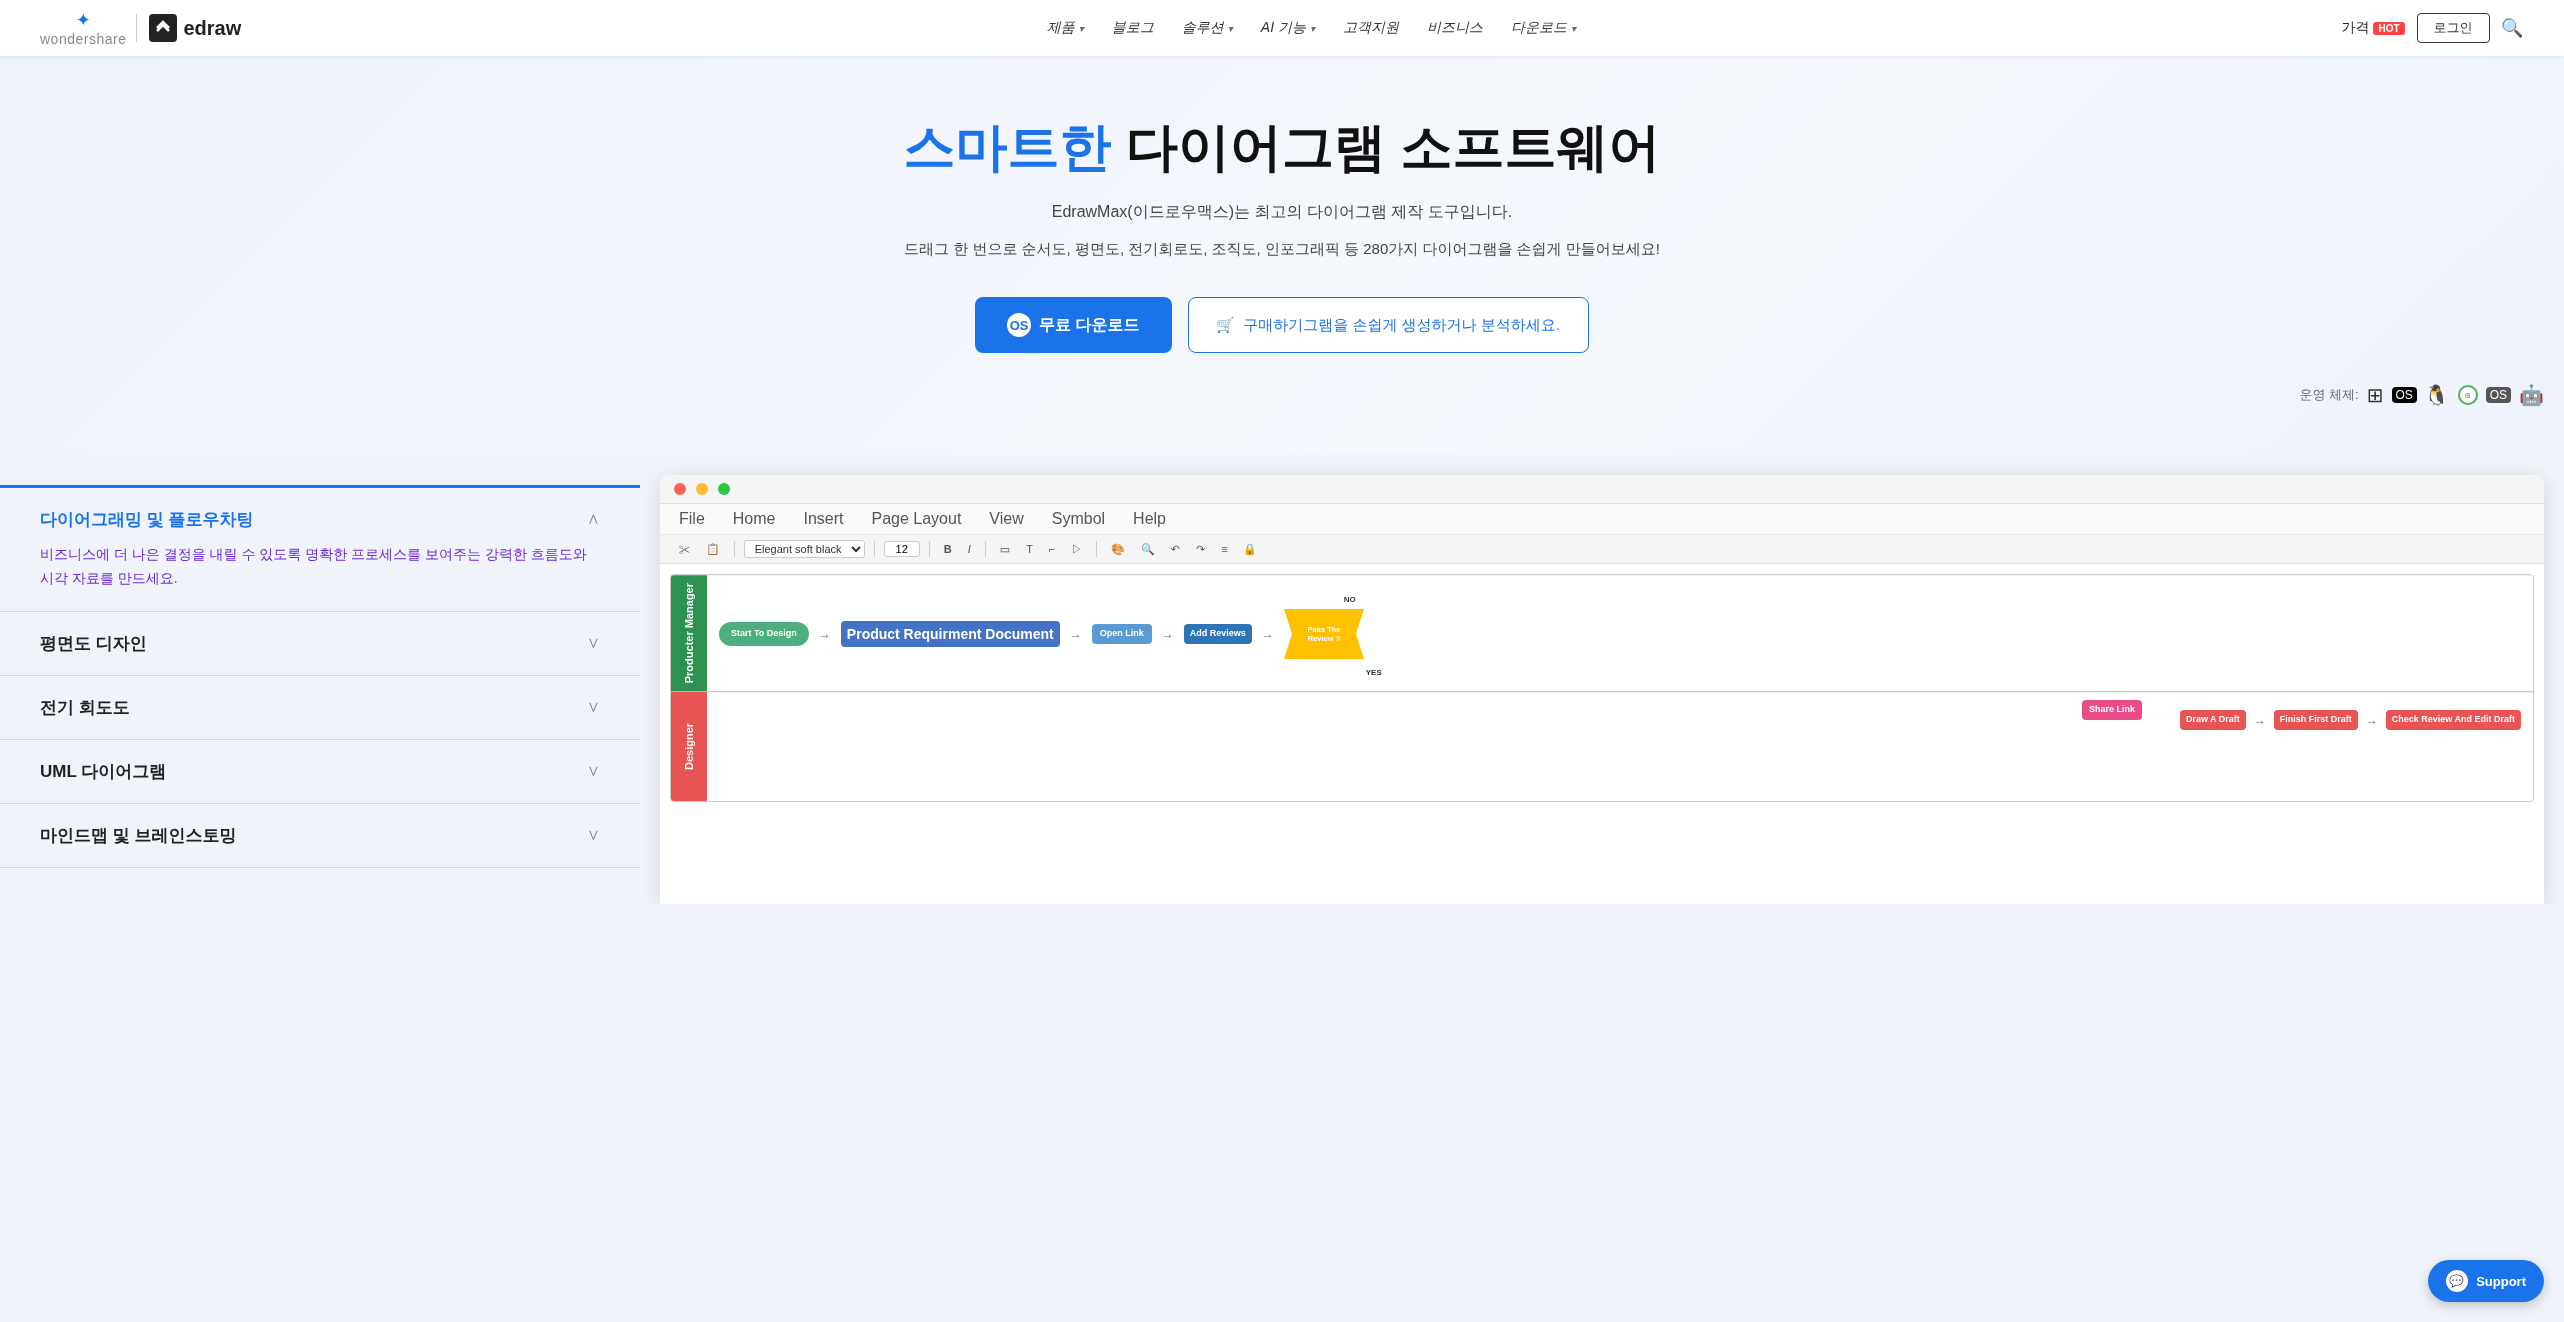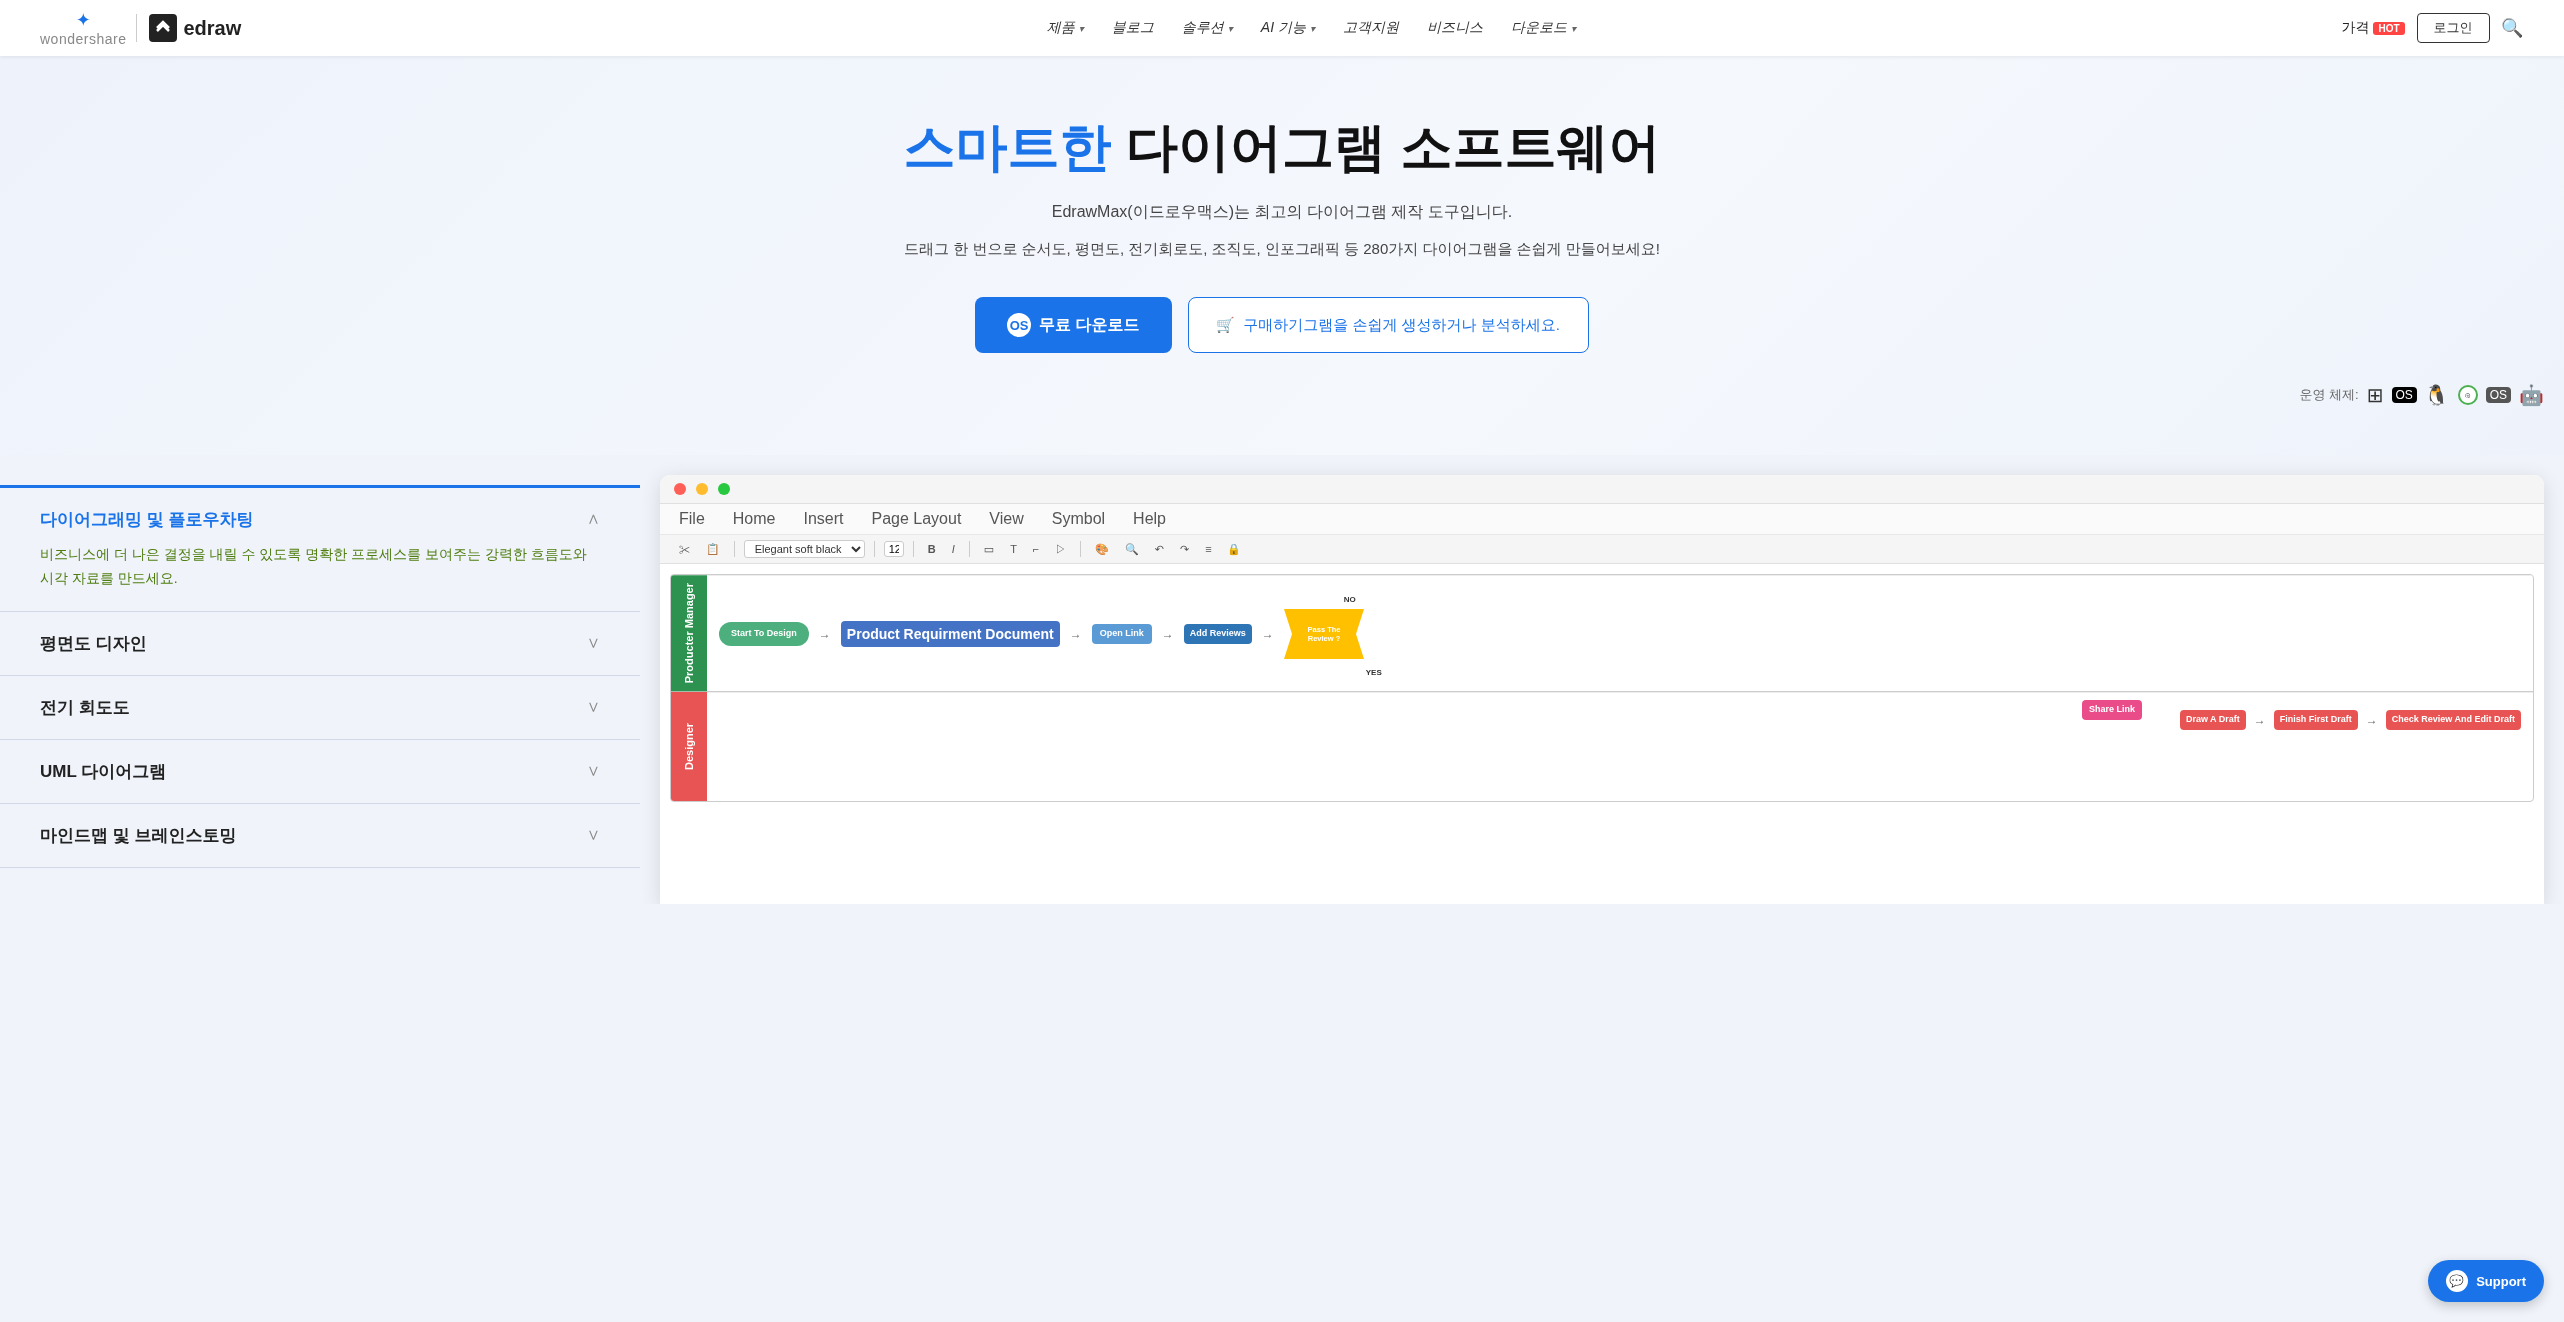--- a/index.html
+++ b/index.html
@@ -218,21 +218,21 @@
       font-size: 17px;
       font-weight: 700;
       color: #1a73e8;
     }
     .feature-title.inactive {
       color: #222;
     }
     .feature-chevron { font-size: 16px; color: #888; }
     .feature-desc {
       font-size: 14px;
-      color: #4d7c0f;
+      color: #6d28d9;
       margin-top: 12px;
       line-height: 1.7;
     }
 
     
     .diagram-area {
       flex: 1;
       padding: 20px 20px 0 20px;
       display: flex;
       flex-direction: column;
@@ -290,21 +290,21 @@
       background: #fff;
       font-size: 11px;
       color: #333;
     }
     .toolbar-font-size {
       border: 1px solid #ccc;
       padding: 1px 4px;
       border-radius: 3px;
       background: #fff;
       font-size: 11px;
-      width: 20px;
+      width: 36px;
       text-align: center;
     }
 
     
     .flowchart-area {
       background: #fff;
       padding: 10px;
       min-height: 340px;
       position: relative;
       overflow: hidden;

